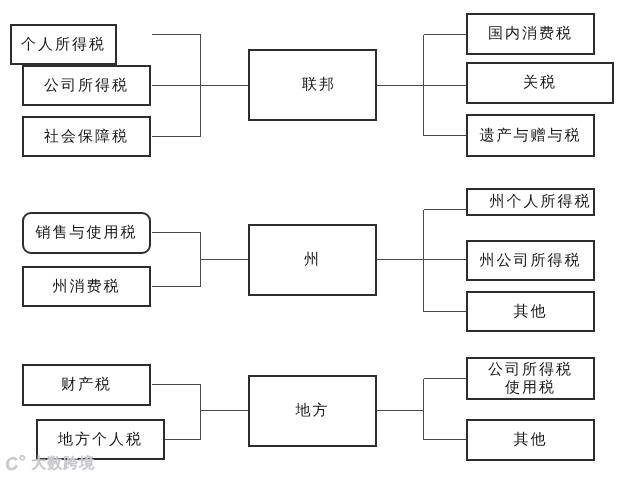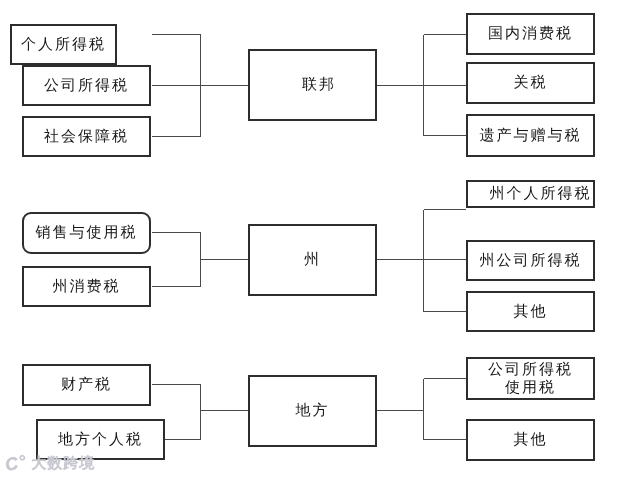--- a/index.html
+++ b/index.html
@@ -44,27 +44,27 @@
       <path d="M377 410.5 H423.5"></path>
       <path d="M423.5 378.5 V439.5 M423.5 378.5 H466 M423.5 439.5 H466"></path>
     </g>
   </svg>
 
   <div class="box" style="left:10px; top:14px;  width:107px; height:41px;margin-top:10px;">个人所得税</div>
   <div class="box" style="left:22px; top:65px;  width:129px; height:41px;">公司所得税</div>
   <div class="box" style="left:22px; top:116px; width:129px; height:41px;">社会保障税</div>
   <div class="box" style="left:248px; top:49px; width:129px; height:72px;padding-left:13px;">联邦</div>
   <div class="box" style="left:466px; top:13px;  width:129px; height:42px;">国内消费税</div>
-  <div class="box" style="left:466px; top:62px;  width:129px; height:42px;">关税</div>
+  <div class="box" style="left:466px; top:62px;  width:148px; height:42px;">关税</div>
   <div class="box" style="left:466px; top:114px; width:129px; height:43px;">遗产与赠与税</div>
 
   <div class="box" style="left:22px; top:212px; width:129px; height:42px;border-radius:9px;">销售与使用税</div>
   <div class="box" style="left:22px; top:266px; width:129px; height:41px;">州消费税</div>
   <div class="box" style="left:248px; top:224px; width:129px; height:72px;">州</div>
-  <div class="box" style="left:466px; top:180px; width:129px; height:28px;padding-left:20px;">州个人所得税</div>
+  <div class="box" style="left:466px; top:188px; width:129px; height:28px;padding-left:20px;">州个人所得税</div>
   <div class="box" style="left:466px; top:240px; width:129px; height:41px;">州公司所得税</div>
   <div class="box" style="left:466px; top:291px; width:129px; height:41px;">其他</div>
 
   <div class="box" style="left:22px; top:364px; width:129px; height:42px;">财产税</div>
   <div class="box" style="left:22px; top:419px; width:129px; height:41px;margin-left:14px;">地方个人税</div>
   <div class="box" style="left:248px; top:375px; width:129px; height:72px;">地方</div>
   <div class="box" style="left:466px; top:357px; width:129px; height:43px; line-height:1.15;">公司所得税
 使用税</div>
   <div class="box" style="left:466px; top:419px; width:129px; height:42px;">其他</div>
 

